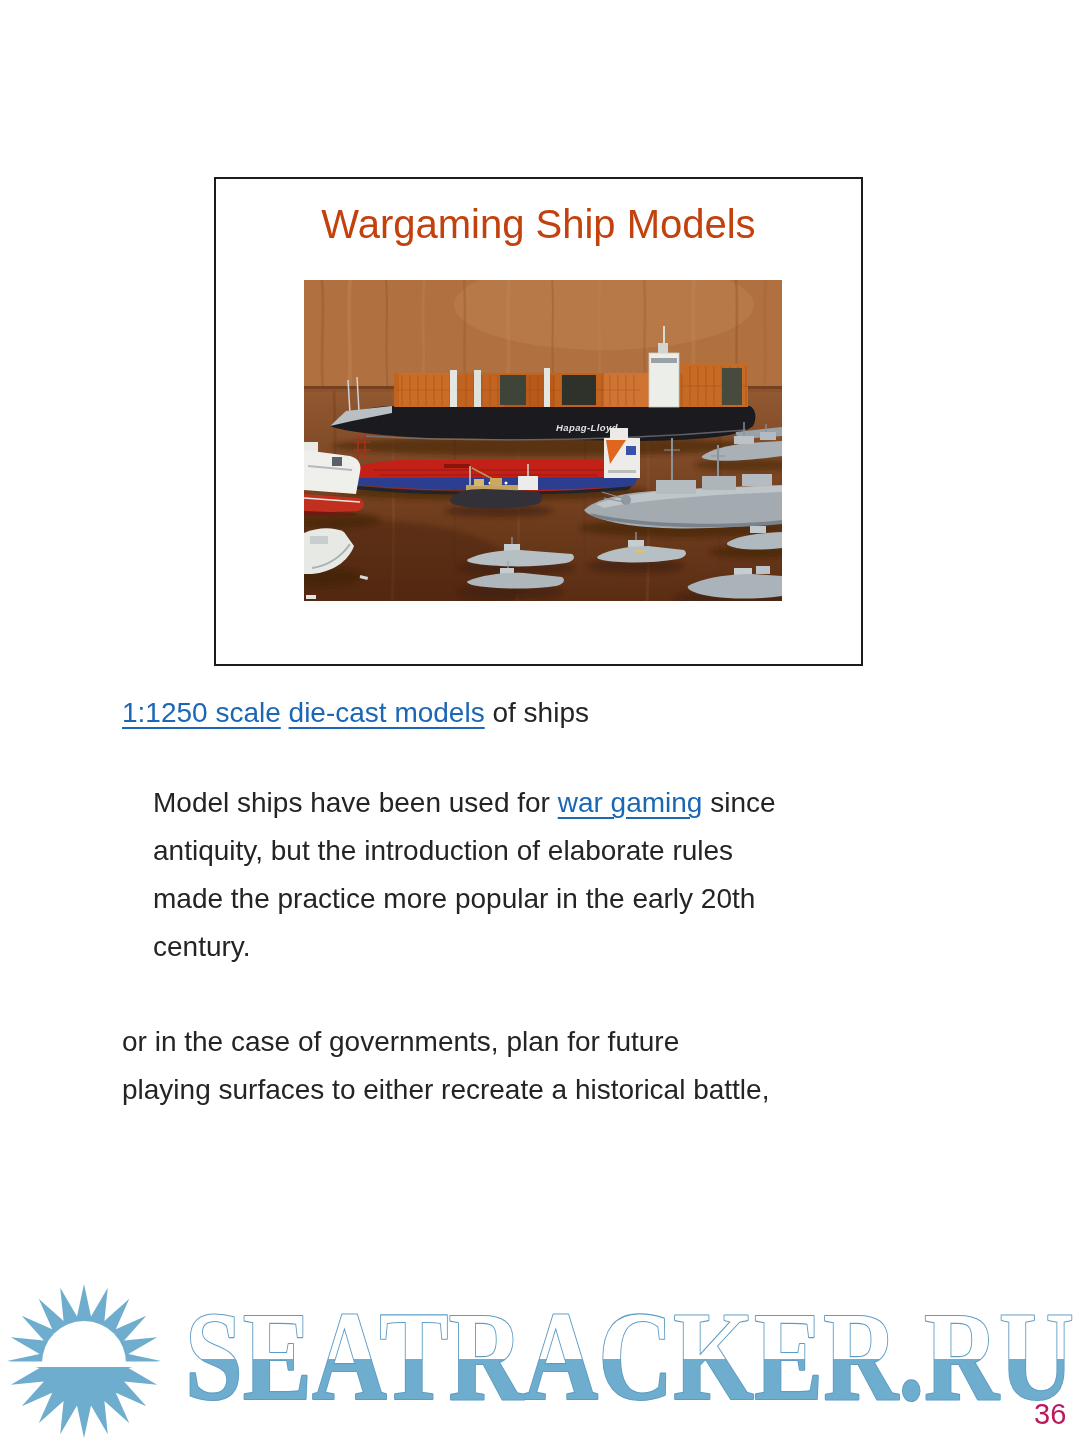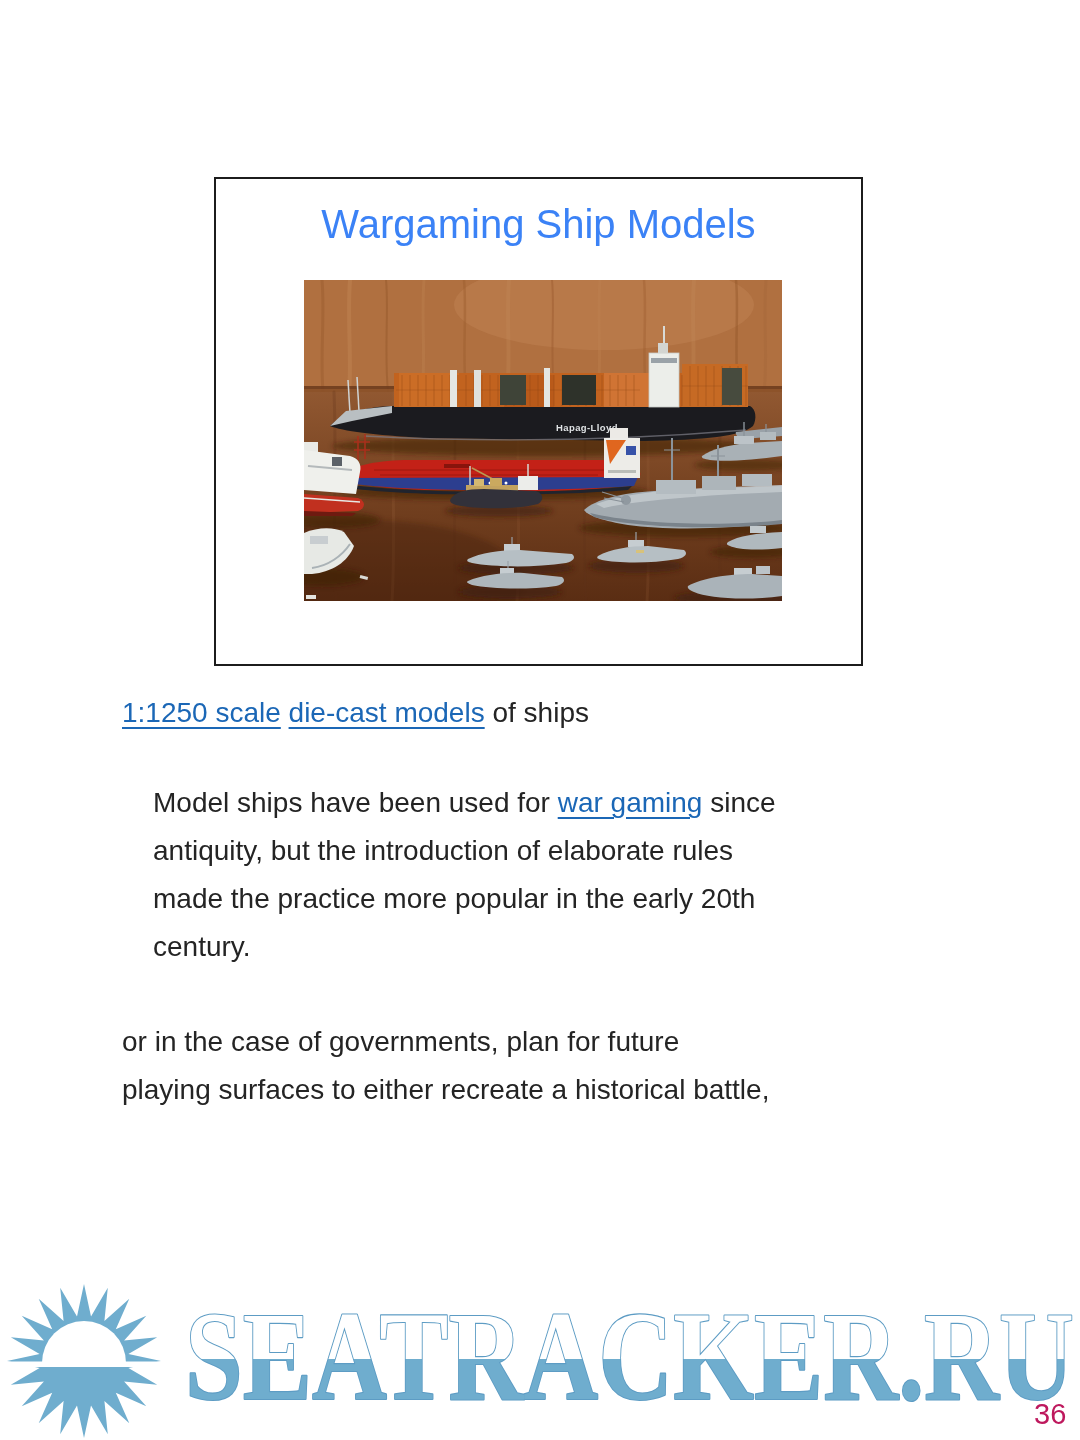--- a/index.html
+++ b/index.html
@@ -16,25 +16,25 @@
     position:relative;overflow:hidden;
     color:var(--text);
   }
   .figure-box{
     position:absolute;left:214px;top:177px;
     width:645px;height:485px;
     border:2px solid #1c1c1c;background:#ffffff;
   }
   .figure-title{
     margin-top:22px;text-align:center;
-    font-size:40px;line-height:46px;color:#3b82f6;
+    font-size:40px;line-height:46px;color:#c2410c;
   }
   .photo-wrap{
     position:absolute;left:88px;top:101px;
-    width:478px;height:321px;
+    width:478px;height:321px;font-style:italic;
   }
   .photo-wrap svg{display:block;}
   .textcol{
     position:absolute;left:122px;width:870px;
     font-size:28px;line-height:48px;
   }
   .caption{top:689px;}
   .para1{top:779px;margin-left:31px;}
   .para2{top:1018px;}
   .rt-line{white-space:pre;}

